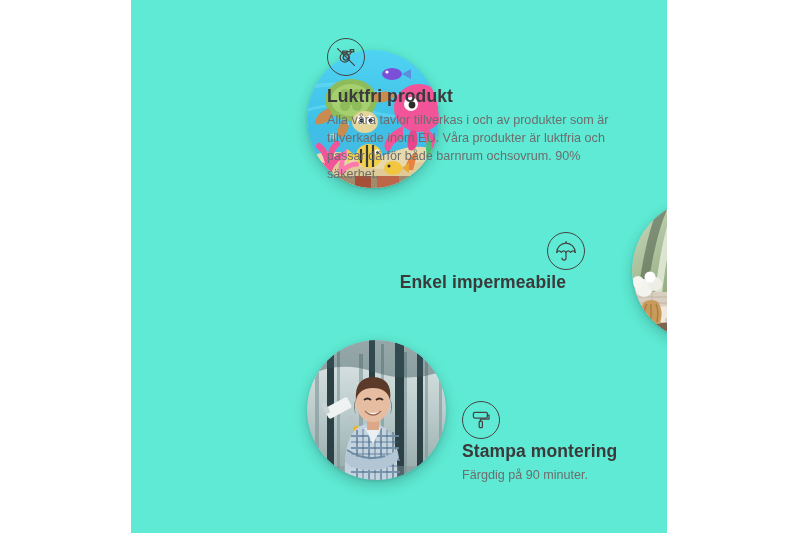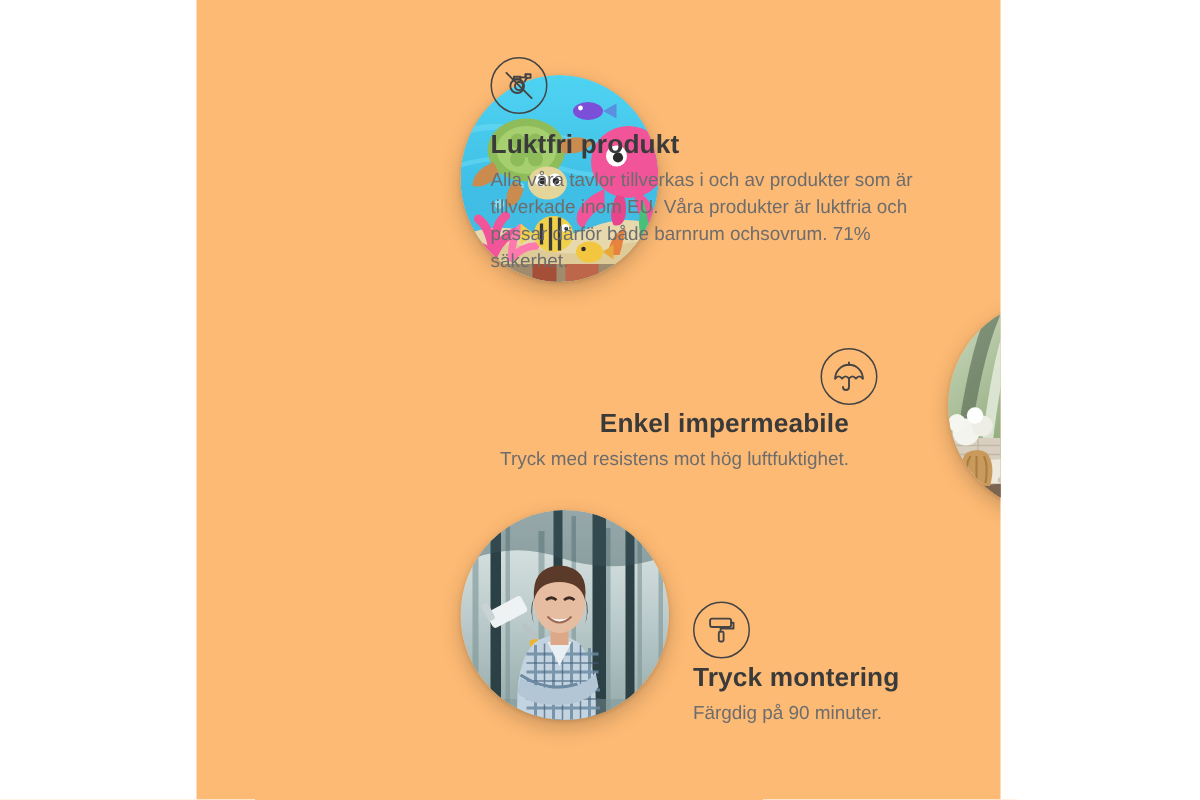--- a/index.html
+++ b/index.html
@@ -22,21 +22,21 @@
     background: #ffffff;
   }
 
   
   .panel {
     position: absolute;
     left: 131px;
     top: 0px;
     width: 536px;
     height: 533px;
-    background: #fdba74;
+    background: #5eead4;
     overflow: hidden;
   }
 
   
   .feature { position: absolute; }
 
   .feature-text { position: absolute; }
 
   .feature-title {
     margin: 0;
@@ -206,21 +206,21 @@
           <path d="M8.6 7.8 h4.4 v-1.6 h-4.4 z"></path>
           <path d="M13 6.6 h3.4 v-2.1"></path>
           <path d="M16.4 4.5 h3.3 v2.4 h-3.3 z"></path>
           <path d="M17.4 6.9 l-1.6 2.4"></path>
           <path d="M9.3 12.4 a2.7 2.7 0 1 0 5.4 0 a2.7 2.7 0 1 0 -5.4 0"></path>
           <path d="M3.6 3.6 L20.4 20.4"></path>
         </svg>
       </div>
       <div class="feature-text" id="odour-text">
         <p class="feature-title">Luktfri produkt</p>
-        <p class="feature-desc">Alla våra tavlor tillverkas i och av produkter som är tillverkade inom EU. Våra produkter är luktfria och passar därför både barnrum ochsovrum. 71% säkerhet.</p>
+        <p class="feature-desc">Alla våra tavlor tillverkas i och av produkter som är tillverkade inom EU. Våra produkter är luktfria och passar därför både barnrum ochsovrum. 90% säkerhet.</p>
       </div>
     </div>
 
     <div class="photo-circle" id="photo-bath">
       <div class="photo-inner">
         <svg viewBox="0 0 139 141" preserveAspectRatio="xMidYMid slice">
           <defs>
             <linearGradient id="bw" x1="0" y1="0" x2="1" y2="1">
               <stop offset="0" stop-color="#cfddc3"></stop>
               <stop offset="0.5" stop-color="#8fa87a"></stop>
@@ -286,21 +286,20 @@
       <div class="icon-circle" id="water-icon">
         <svg width="24" height="24" viewBox="0 0 24 24" fill="none" stroke="#444444" stroke-width="1.25" stroke-linecap="round" stroke-linejoin="round">
           <path d="M2.8 13.4 a9.2 9.2 0 0 1 18.4 0"></path>
           <path d="M2.8 13.4 q2.3 -3 4.6 0 q2.3 -3 4.6 0 q2.3 -3 4.6 0 q2.3 -3 4.6 0"></path>
           <path d="M12 4.2 V2.6"></path>
           <path d="M12 13.4 v5.6 a2 2 0 0 1 -4 0"></path>
         </svg>
       </div>
       <div class="feature-text" id="water-text">
         <p class="feature-title">Enkel impermeabile</p>
-        <p class="feature-desc">Tryck med resistens mot hög luftfuktighet.</p>
       </div>
     </div>
 
     <div class="photo-circle" id="photo-painter">
       <div class="photo-inner">
         <svg viewBox="0 0 139 140" preserveAspectRatio="xMidYMid slice">
           <defs>
             <linearGradient id="fg" x1="0" y1="0" x2="0" y2="1">
               <stop offset="0" stop-color="#e2eaea"></stop>
               <stop offset="0.55" stop-color="#b9c9c9"></stop>
@@ -373,19 +372,19 @@
 
     <div class="feature" id="block-mount">
       <div class="icon-circle" id="mount-icon">
         <svg width="24" height="24" viewBox="0 0 24 24" fill="none" stroke="#444444" stroke-width="1.25" stroke-linecap="round" stroke-linejoin="round">
           <rect x="4.4" y="4.4" width="14" height="5.6" rx="1.4"></rect>
           <path d="M18.4 7.2 h1.6 v3.8 h-8.6 v2.1"></path>
           <rect x="10.2" y="13.1" width="3.2" height="6.6" rx="1"></rect>
         </svg>
       </div>
       <div class="feature-text" id="mount-text">
-        <p class="feature-title">Tryck montering</p>
+        <p class="feature-title">Stampa montering</p>
         <p class="feature-desc">Färgdig på 90 minuter.</p>
       </div>
     </div>
 
   </div>
 </div>
 
 </body></html>

